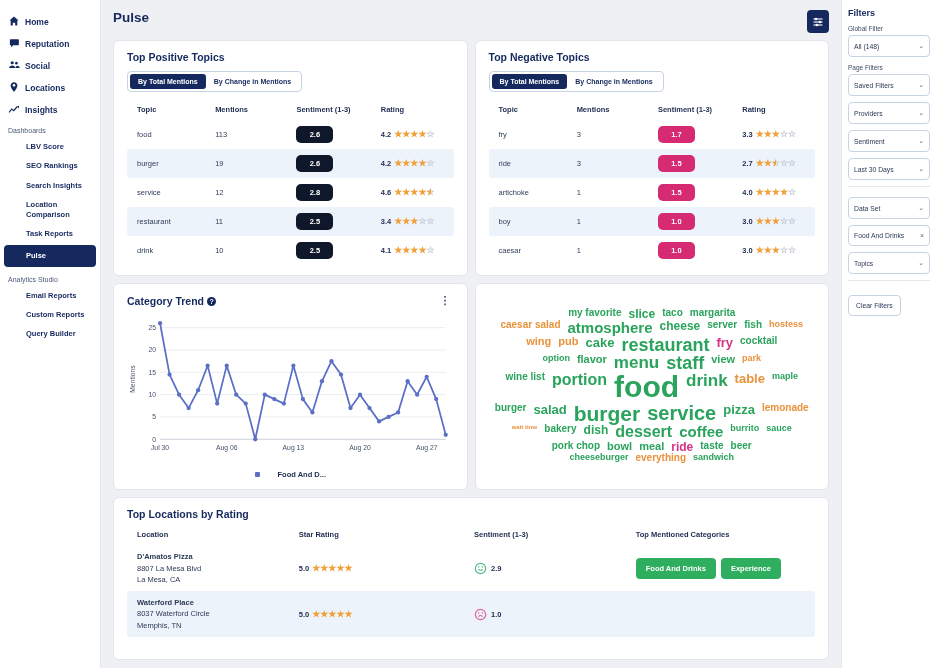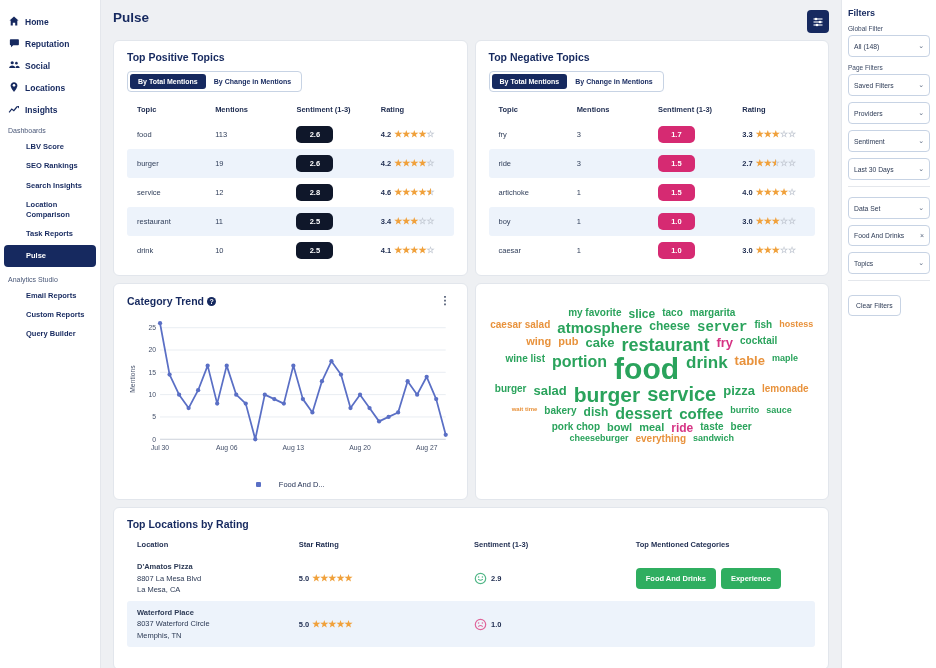--- a/index.html
+++ b/index.html
@@ -47,21 +47,21 @@
   .stars { letter-spacing:0; font-size:9px; line-height:1; white-space:nowrap; }
   .star-full { color:#f0a13c; }
   .star-empty { color:#c3c9d3; }
   .star-half { position:relative; display:inline-block; color:#c3c9d3; }
   .star-half .half-over { position:absolute; left:0; top:0; width:55%; overflow:hidden; color:#f0a13c; }
 
   
   .help-dot { display:inline-flex; width:9px; height:9px; border-radius:50%; background:#16295f; color:#fff; font-size:7px; font-weight:bold; align-items:center; justify-content:center; margin-left:3px; vertical-align:1px; }
   .kebab { color:#44506a; font-size:11px; font-weight:bold; cursor:pointer; padding:0 3px; }
   .chart-wrap { margin-top:4px; }
-  .legend { display:flex; justify-content:center; align-items:center; gap:18px; font-size:7.5px; font-weight:normal; color:#1d2b4f; margin-top:10px; }
+  .legend { display:flex; justify-content:center; align-items:center; gap:18px; font-size:7.5px; font-weight:bold; color:#1d2b4f; margin-top:0; }
   .legend-dot { width:5px; height:5px; background:#5a6fc5; border-radius:1px; }
 
   
   .wc { margin-top:14px; display:flex; flex-direction:column; align-items:center; justify-content:center; }
   .wc-line { display:flex; align-items:flex-start; justify-content:center; gap:7px; white-space:nowrap; }
   .wc-w { font-weight:bold; line-height:1.02; }
   .wc-g { color:#2aa35c; } .wc-o { color:#e8923c; } .wc-p { color:#d63384; }
 
   
   .loc-card { margin-top:7px; }
@@ -366,31 +366,39 @@
             <div class="wc-line">
               <span class="wc-w wc-g" style="font-size: 10px;">my favorite</span>
               <span class="wc-w wc-g" style="font-size: 12px;">slice</span>
               <span class="wc-w wc-g" style="font-size: 10px;">taco</span>
               <span class="wc-w wc-g" style="font-size: 10px;">margarita</span>
             </div>
             <div class="wc-line">
               <span class="wc-w wc-o" style="font-size: 10px;">caesar salad</span>
               <span class="wc-w wc-g" style="font-size: 15px;">atmosphere</span>
               <span class="wc-w wc-g" style="font-size: 12px;">cheese</span>
-              <span class="wc-w wc-g" style="font-size: 14px; font-family: Liberation Mono, monospace;">server</span>
+              <span class="wc-w wc-g" style="font-size: 10px;">server</span>
               <span class="wc-w wc-g" style="font-size: 10px;">fish</span>
               <span class="wc-w wc-o" style="font-size: 9px;">hostess</span>
             </div>
             <div class="wc-line">
               <span class="wc-w wc-o" style="font-size: 11px;">wing</span>
               <span class="wc-w wc-o" style="font-size: 11px;">pub</span>
               <span class="wc-w wc-g" style="font-size: 13px;">cake</span>
               <span class="wc-w wc-g" style="font-size: 18px;">restaurant</span>
               <span class="wc-w wc-p" style="font-size: 13px;">fry</span>
               <span class="wc-w wc-g" style="font-size: 10px;">cocktail</span>
+            </div>
+            <div class="wc-line">
+              <span class="wc-w wc-g" style="font-size: 9px;">option</span>
+              <span class="wc-w wc-g" style="font-size: 11px;">flavor</span>
+              <span class="wc-w wc-g" style="font-size: 17px;">menu</span>
+              <span class="wc-w wc-g" style="font-size: 18px;">staff</span>
+              <span class="wc-w wc-g" style="font-size: 11px;">view</span>
+              <span class="wc-w wc-o" style="font-size: 9px;">park</span>
             </div>
             <div class="wc-line">
               <span class="wc-w wc-g" style="font-size: 10px;">wine list</span>
               <span class="wc-w wc-g" style="font-size: 16px;">portion</span>
               <span class="wc-w wc-g" style="font-size: 30px;">food</span>
               <span class="wc-w wc-g" style="font-size: 17px;">drink</span>
               <span class="wc-w wc-o" style="font-size: 13px;">table</span>
               <span class="wc-w wc-g" style="font-size: 9px;">maple</span>
             </div>
             <div class="wc-line">

